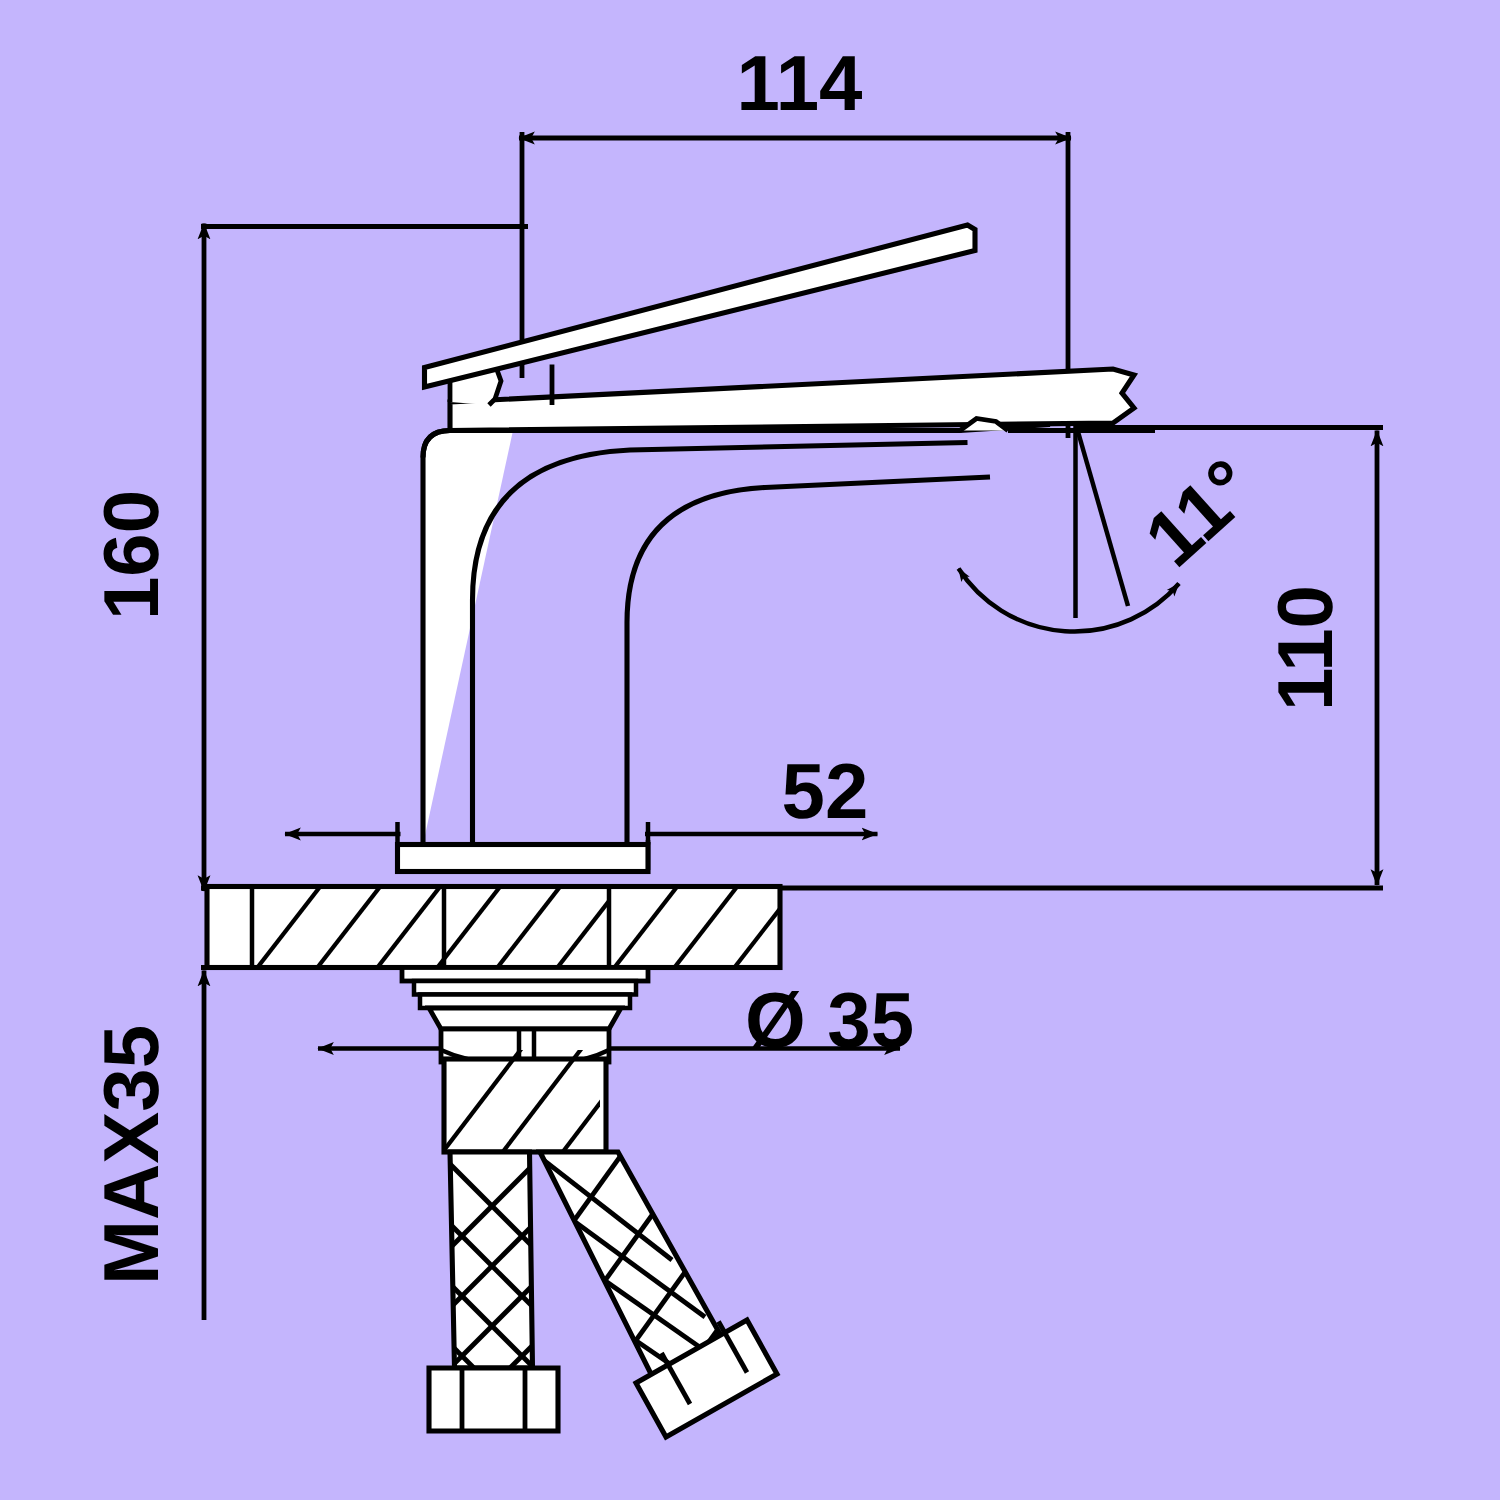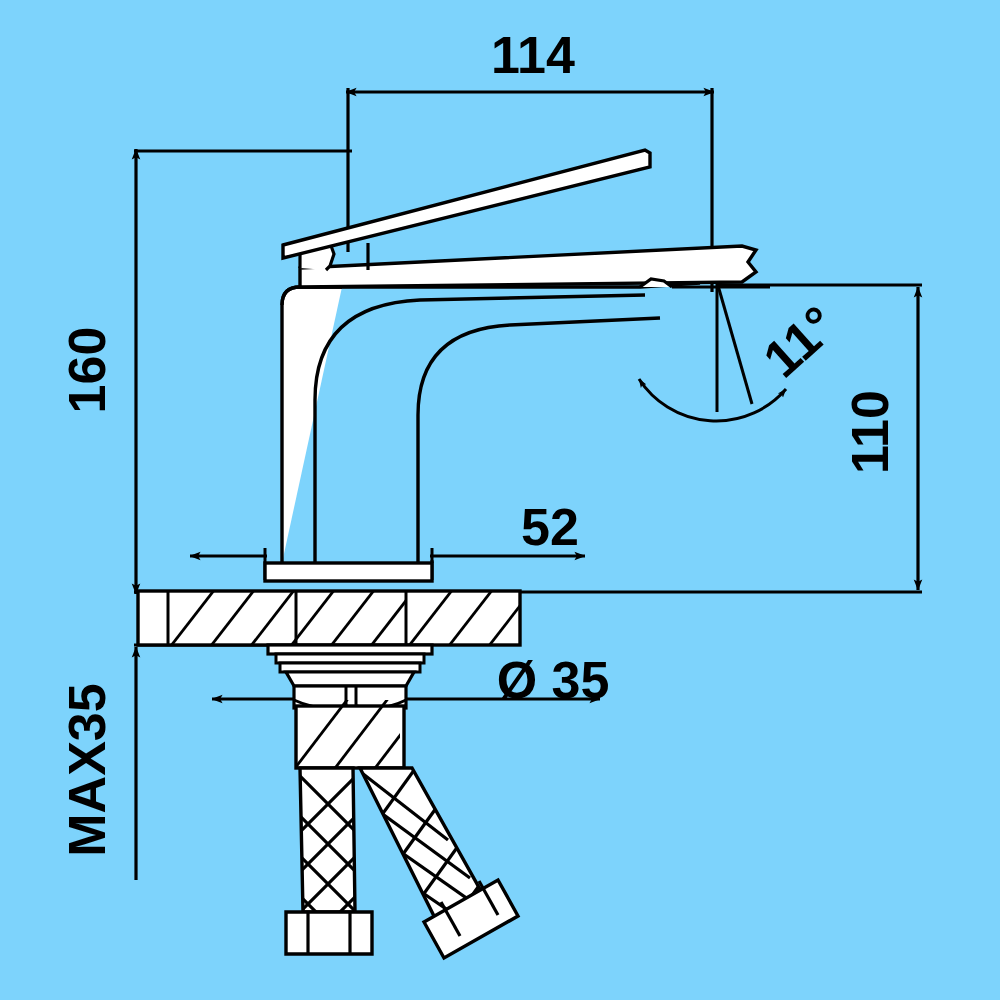--- a/index.html
+++ b/index.html
@@ -1,21 +1,21 @@
 <!DOCTYPE html>
 <html><head>
 <meta charset="utf-8">
 <style>
   html,body{margin:0;padding:0;background:#ffffff;}
   body{
     width:1000px;height:1000px;
     font-family:"Liberation Sans", sans-serif;
     overflow:hidden;
   }
-  #stage{position:relative;width:1000px;height:1000px;background:#7dd3fc;}
+  #stage{position:relative;width:1000px;height:1000px;background:#c4b5fd;}
   svg#drawing{position:absolute;left:0;top:0;width:1000px;height:1000px;display:block;}
   .dimtext{
     font-family:"Liberation Sans", sans-serif;
     font-weight:700;
     fill:#000000;
   }
 </style>
 </head>
 <body>
 

